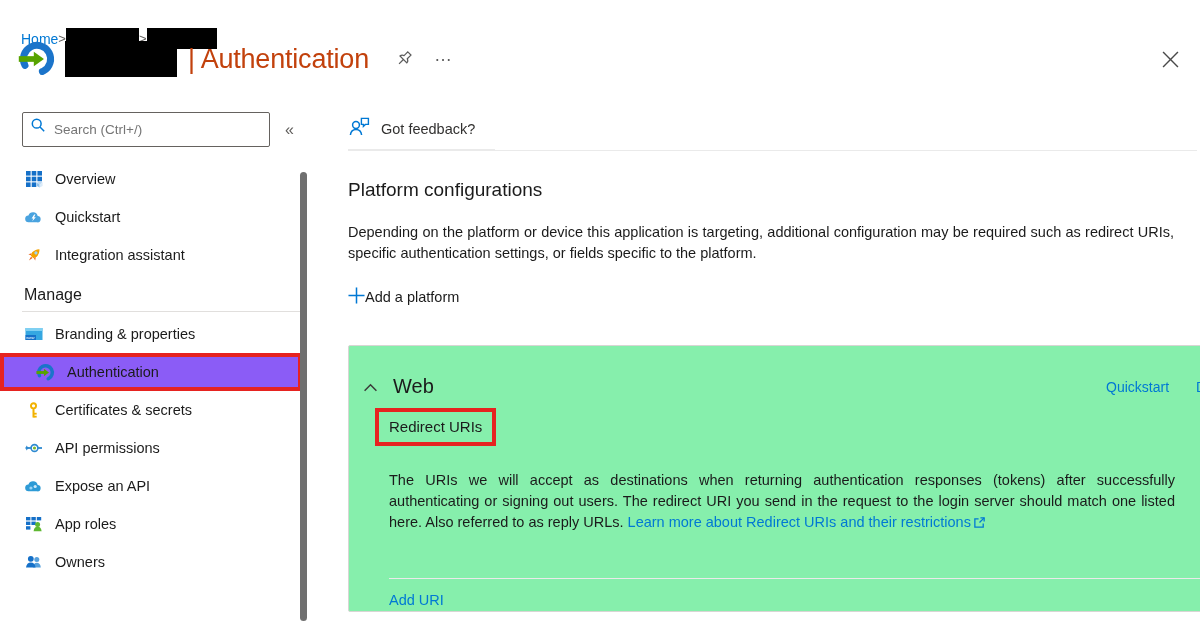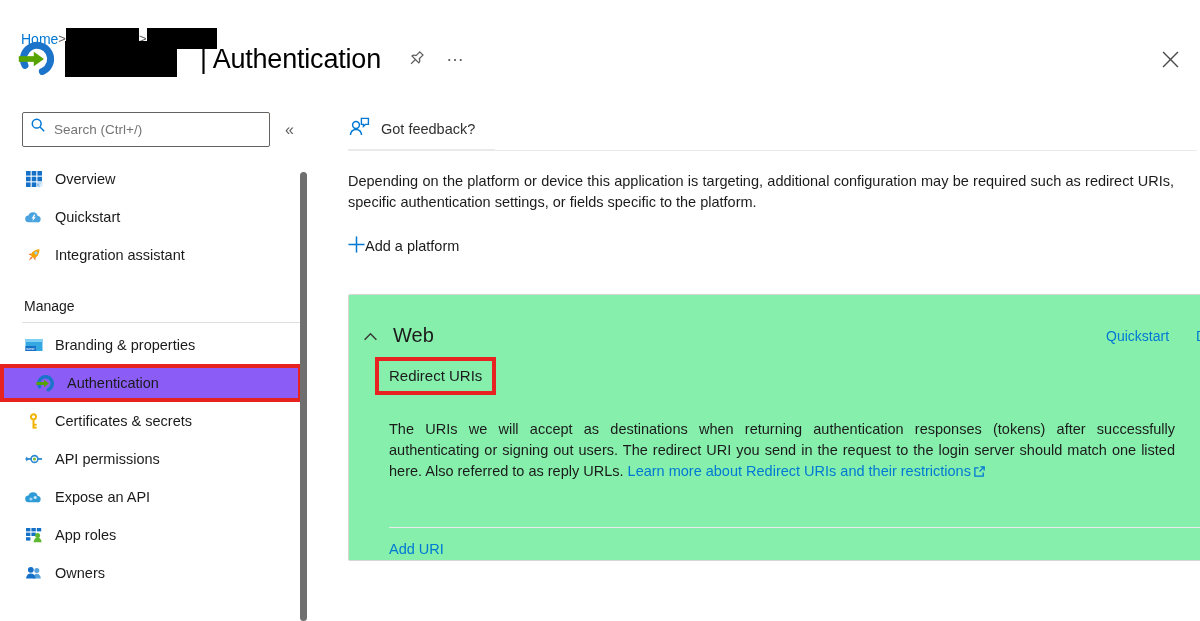--- a/index.html
+++ b/index.html
@@ -16,21 +16,21 @@
   .breadcrumb .link { color:#0078d4; cursor:pointer; }
   .bc-sep { color:#605e5c; font-size:13px; }
   .redact { background:#000; display:inline-block; }
   .redact-bc1 { width:73px; height:21px; }
   .redact-bc2 { width:70px; height:21px; }
 
   
   .titlebar { position:absolute; left:18px; top:40px; display:flex; align-items:center; }
   .app-badge { width:38px; height:38px; }
   .redact-title { width:112px; height:36px; margin-left:9px; }
-  .page-title { margin-left:23px; font-size:27px; font-weight:400; color:#000000; letter-spacing:-0.2px; }
+  .page-title { margin-left:11px; font-size:27px; font-weight:400; color:#c2410c; letter-spacing:-0.2px; }
   .pin-btn { margin-left:27px; cursor:pointer; display:flex; align-items:center; }
   .more-btn { margin-left:20px; color:#5c5c5c; font-size:18px; cursor:pointer; line-height:10px; padding-bottom:8px; }
   .close-btn { position:absolute; right:21px; top:51px; cursor:pointer; }
 
   
   .sidebar { position:absolute; left:0; top:112px; width:312px; }
   .search-row { display:flex; align-items:center; margin-left:22px; }
   .search-box { position:relative; width:248px; }
   .search-box input {
     width:100%; height:35px; border:1px solid #65625f; border-radius:2px;
@@ -40,21 +40,21 @@
   .search-icon { position:absolute; left:8px; top:5px; }
   .collapse-btn { margin-left:15px; color:#605e5c; font-size:16px; cursor:pointer; }
 
   .menu { margin-top:13px; }
   .menu-item {
     display:flex; align-items:center; height:38px; gap:12px; padding-left:24px;
     font-size:14.5px; color:#1b1b1b; cursor:pointer; width:302px;
   }
   .menu-item.selected { background:#8b5cf6; border:4px solid #e62320; padding-left:32px; }
   .mi-icon { width:19px; height:19px; display:flex; align-items:center; justify-content:center; flex:none; }
-  .section-label { padding-left:24px; margin-top:19px; height:26px; display:flex; align-items:center; font-size:14px; color:#1b1b1b; }
+  .section-label { padding-left:24px; margin-top:8px; height:26px; display:flex; align-items:center; font-size:16px; color:#1b1b1b; }
   .section-divider { border:none; border-top:1px solid #e1dfdd; margin:3px 12px 3px 22px; }
   .side-scrollbar { position:absolute; left:300px; top:60px; width:7px; height:449px; background:#6f6f6f; border-radius:4px; cursor:pointer; }
 
   
   .main { position:absolute; left:348px; top:108px; width:849px; }
   .feedback-row { height:42px; display:flex; align-items:center; gap:11px; border-bottom:1px solid #eaeaea; cursor:pointer; width:fit-content; padding-right:20px; }
   .feedback-row .label { font-size:14.5px; color:#323130; }
   .feedback-underline { border:none; border-top:1px solid #eaeaea; margin:0; position:absolute; left:0; top:42px; width:849px; }
 
   .section-title { margin:29px 0 0; font-size:19px; font-weight:400; color:#1b1b1b; }
@@ -286,20 +286,21 @@
         <svg width="22" height="20" viewBox="0 0 22 20">
           <circle cx="8" cy="8" r="3.4" fill="none" stroke="#0078d4" stroke-width="1.5"></circle>
           <path d="M2.4 18c.4-3.6 2.5-5.5 5.6-5.5s5.2 1.9 5.6 5.5" fill="none" stroke="#0078d4" stroke-width="1.5"></path>
           <path d="M13.4 1.4h7v6h-3l-2 2v-2h-2z" fill="#fff" stroke="#0078d4" stroke-width="1.4"></path>
         </svg>
       </span>
       <span class="label">Got feedback?</span>
     </div>
     <hr class="feedback-underline">
 
+    <h2 class="section-title">Platform configurations</h2>
 
     <p class="section-desc">Depending on the platform or device this application is targeting, additional configuration may be required such as redirect URIs, specific authentication settings, or fields specific to the platform.</p>
 
     <div class="add-platform">
       <span>
         <svg width="17" height="17" viewBox="0 0 18 18">
           <line x1="9" y1="0.5" x2="9" y2="17.5" stroke="#0078d4" stroke-width="1.6"></line>
           <line x1="0.5" y1="9" x2="17.5" y2="9" stroke="#0078d4" stroke-width="1.6"></line>
         </svg>
       </span>

